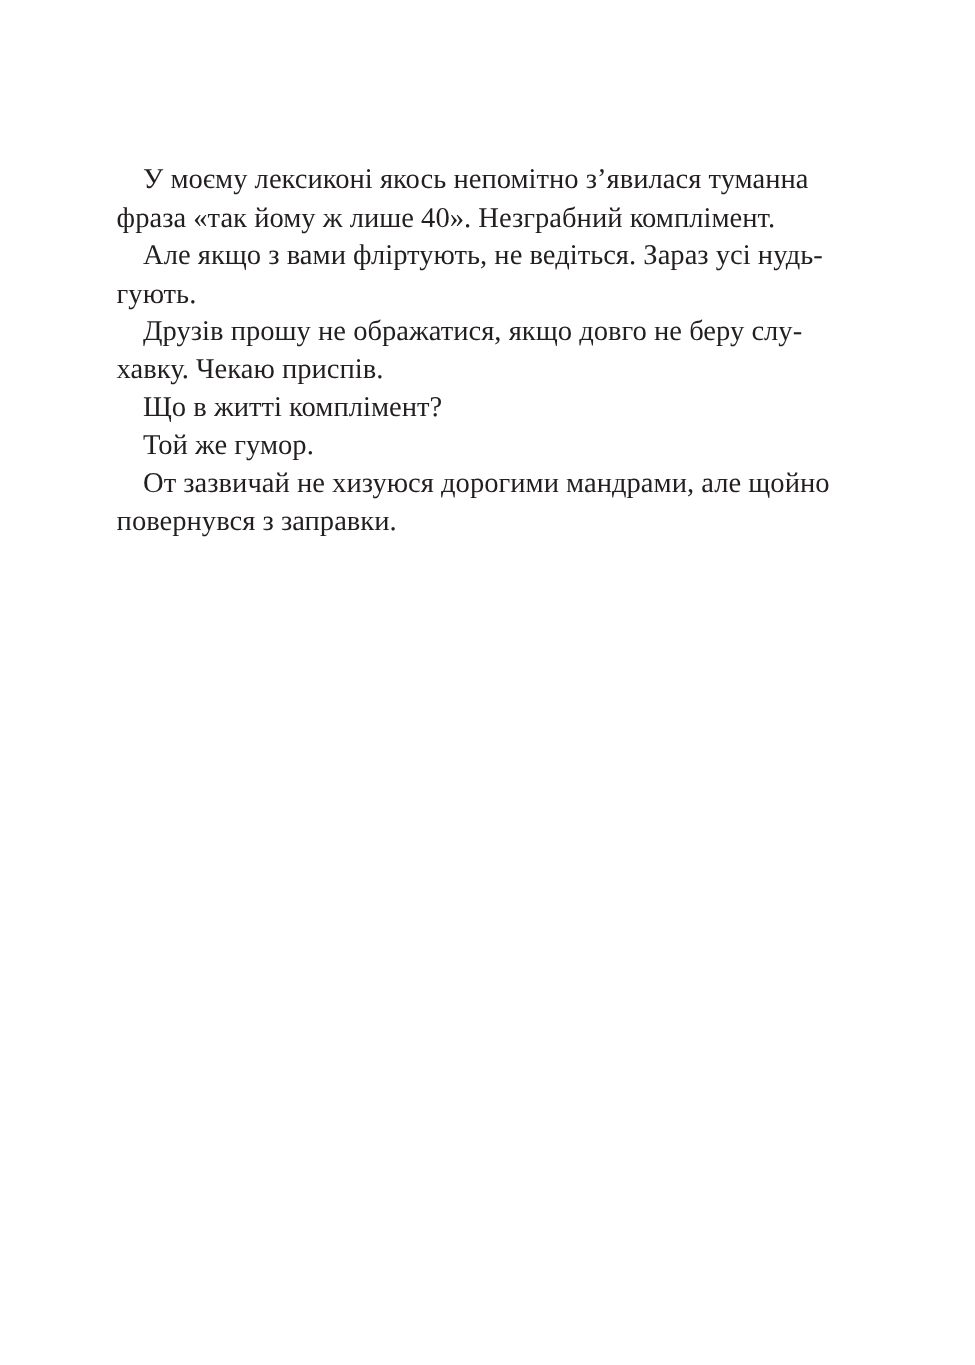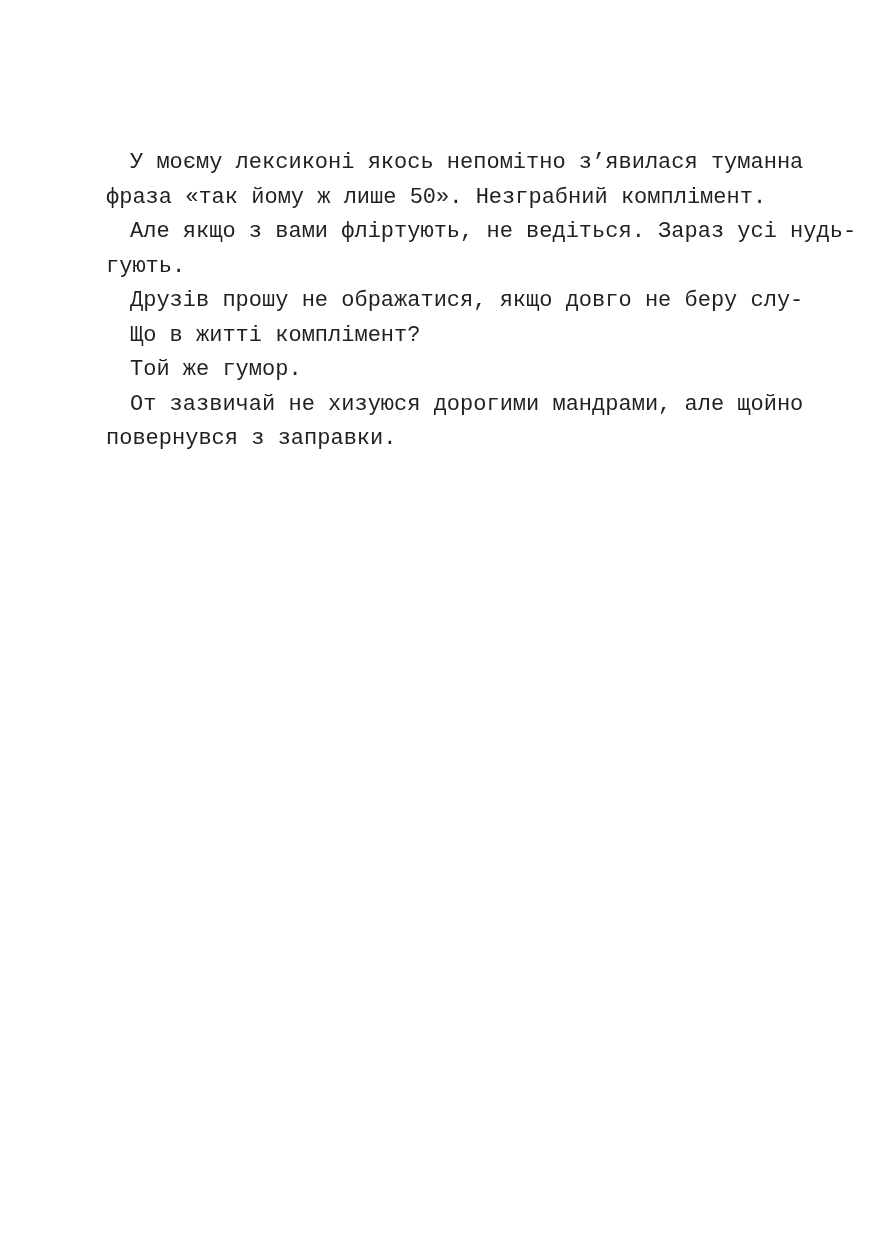--- a/index.html
+++ b/index.html
@@ -11,22 +11,22 @@
     width: 886px;
     height: 1241px;
     position: relative;
     overflow: hidden;
   }
   .page {
     position: absolute;
     left: 106px;
     top: 146px;
     width: 621px;
-    font-family: Liberation Mono, monospace;
-    font-size: 22px;
+    font-family: Liberation Serif, serif;
+    font-size: 26px;
     line-height: 34.5px;
     color: #231f20;
     text-align: justify;
     hyphens: manual;
   }
   .para {
     margin: 0;
     text-indent: 24px;
   }
   .line {
@@ -38,28 +38,29 @@
   .line.last {
     text-align-last: left;
   }
 </style>
 </head>
 <body>
 
 <div class="page">
   <p class="para">
     <span class="line">У моєму лексиконі якось непомітно з’явилася туманна</span>
-    <span class="line last" style="text-indent:0">фраза «так йому ж лише 50». Незграбний комплімент.</span>
+    <span class="line last" style="text-indent:0">фраза «так йому ж лише 40». Незграбний комплімент.</span>
   </p>
   <p class="para">
     <span class="line">Але якщо з вами фліртують, не ведіться. Зараз усі нудь-</span>
     <span class="line last" style="text-indent:0">гують.</span>
   </p>
   <p class="para">
     <span class="line">Друзів прошу не ображатися, якщо довго не беру слу-</span>
+    <span class="line last" style="text-indent:0">хавку. Чекаю приспів.</span>
   </p>
   <p class="para">
     <span class="line last">Що в житті комплімент?</span>
   </p>
   <p class="para">
     <span class="line last">Той же гумор.</span>
   </p>
   <p class="para">
     <span class="line">От зазвичай не хизуюся дорогими мандрами, але щойно</span>
     <span class="line last" style="text-indent:0">повернувся з заправки.</span>

